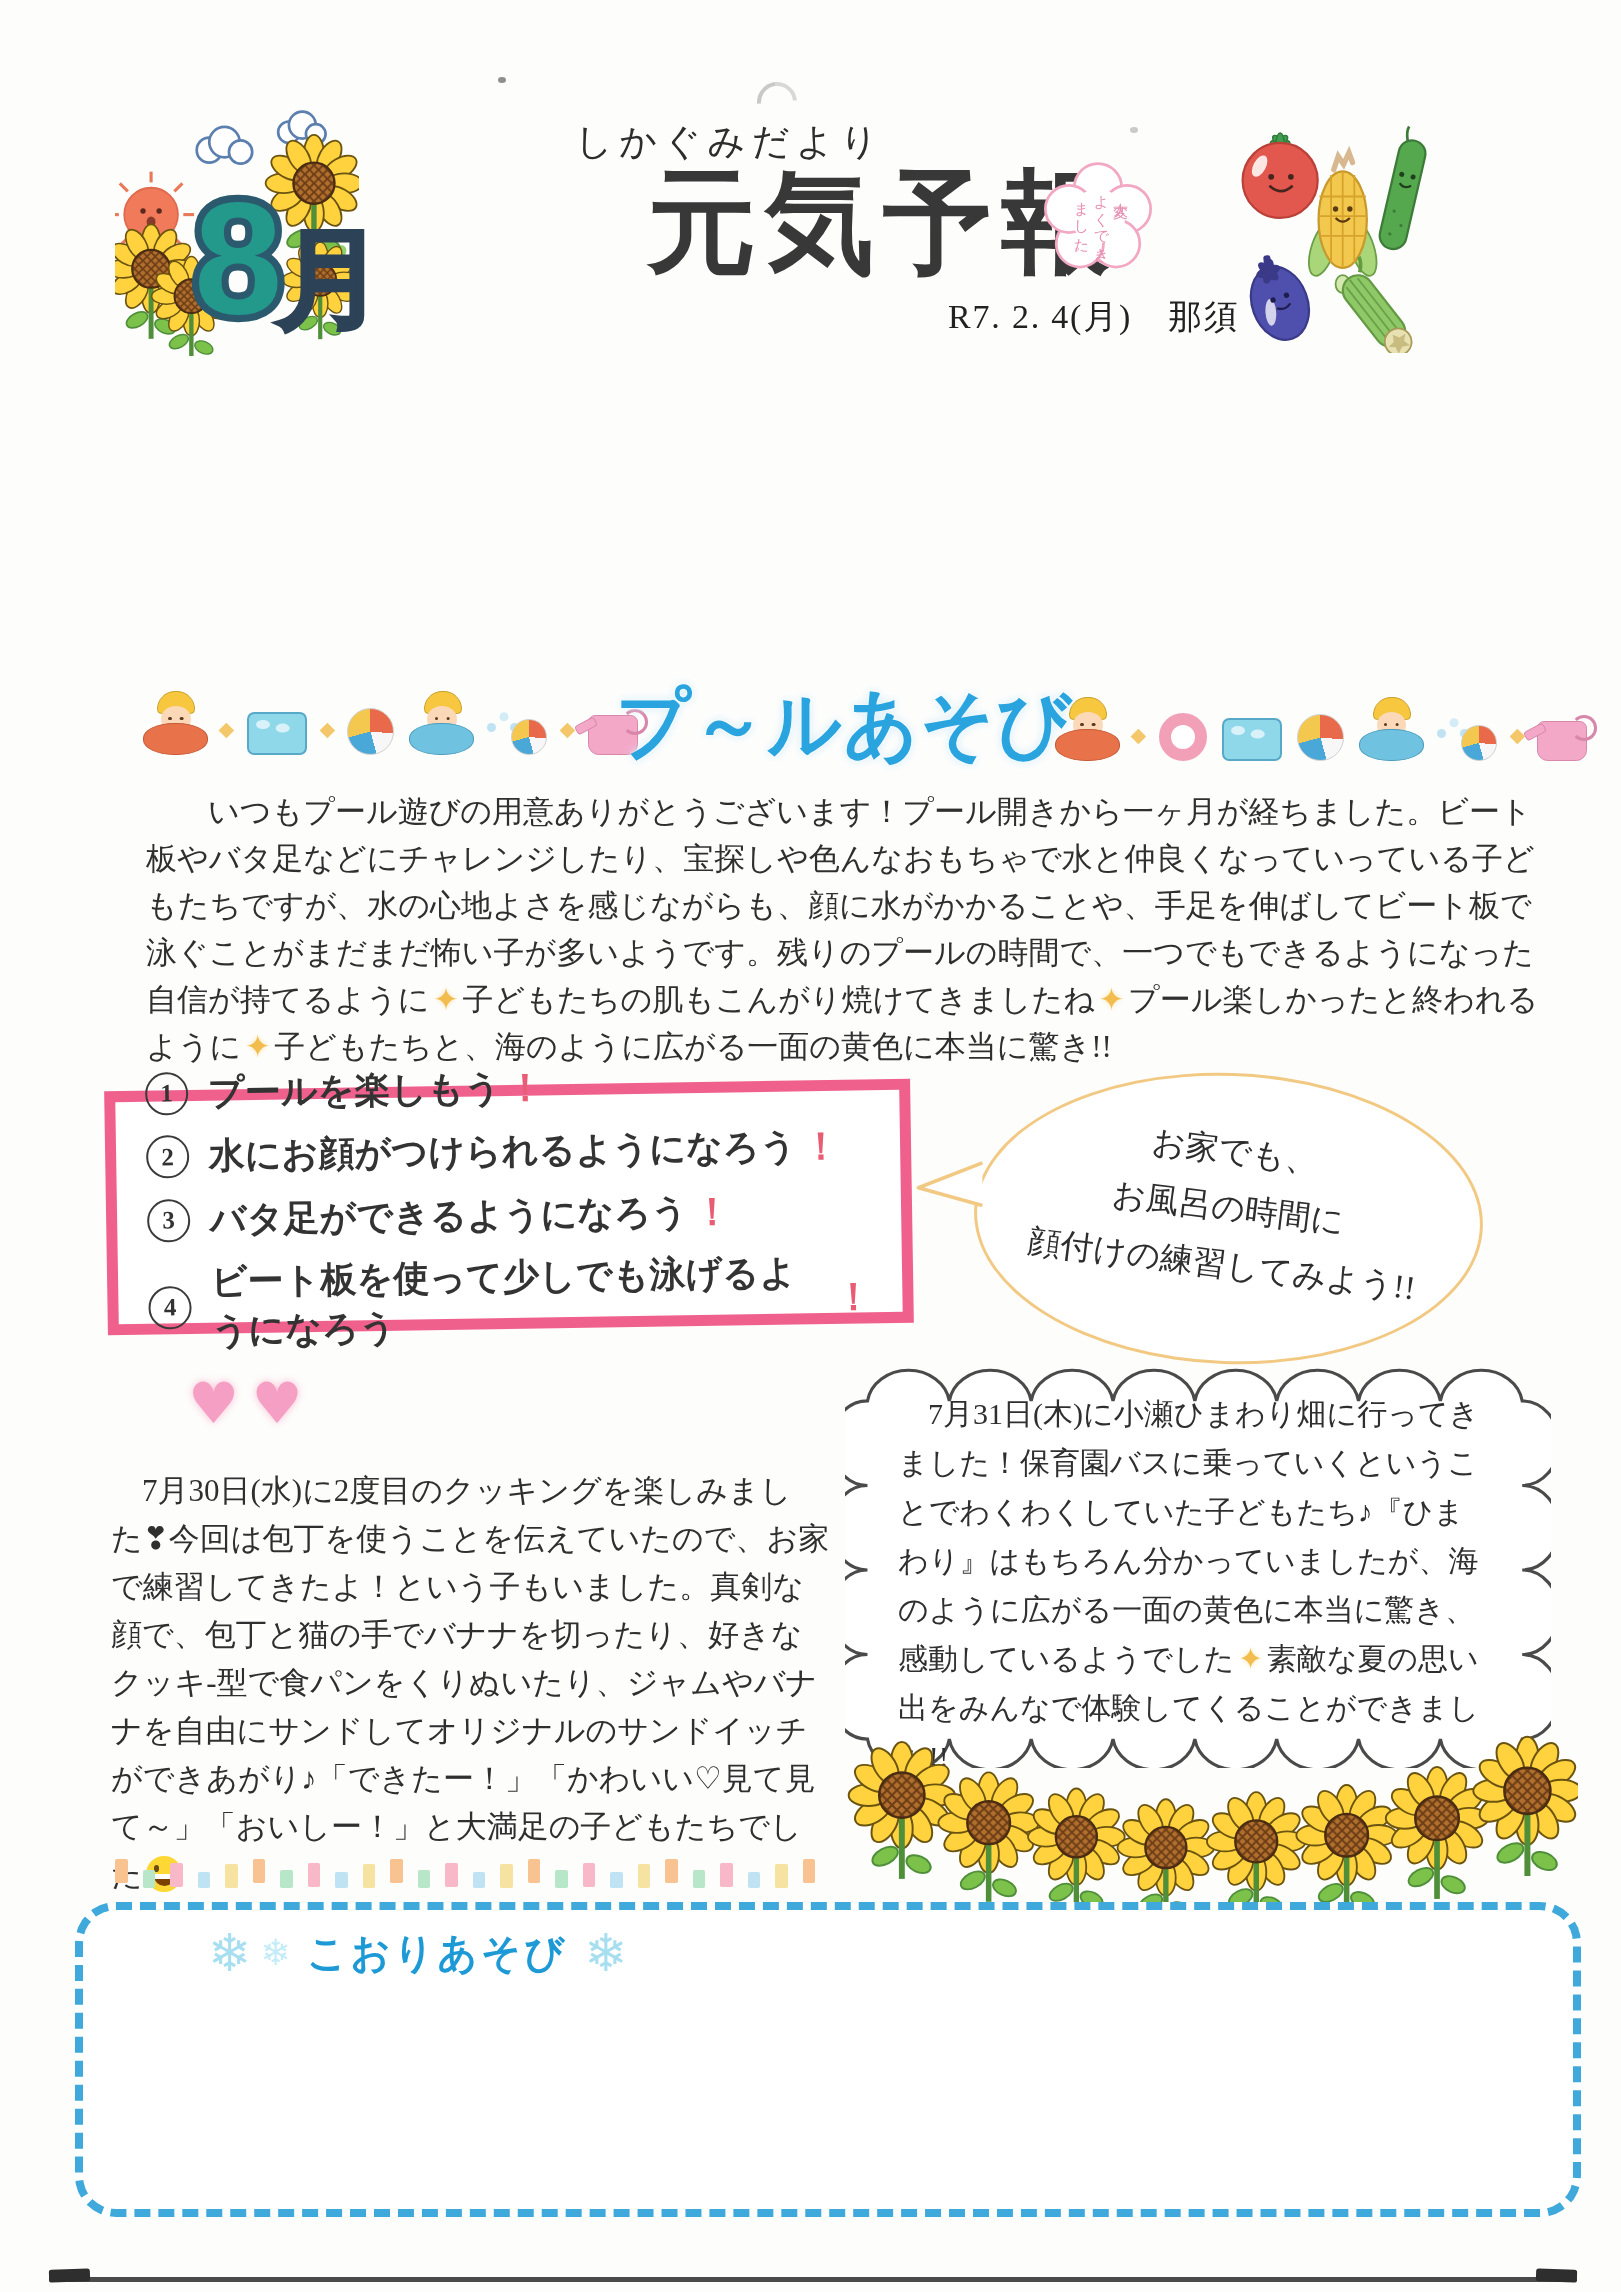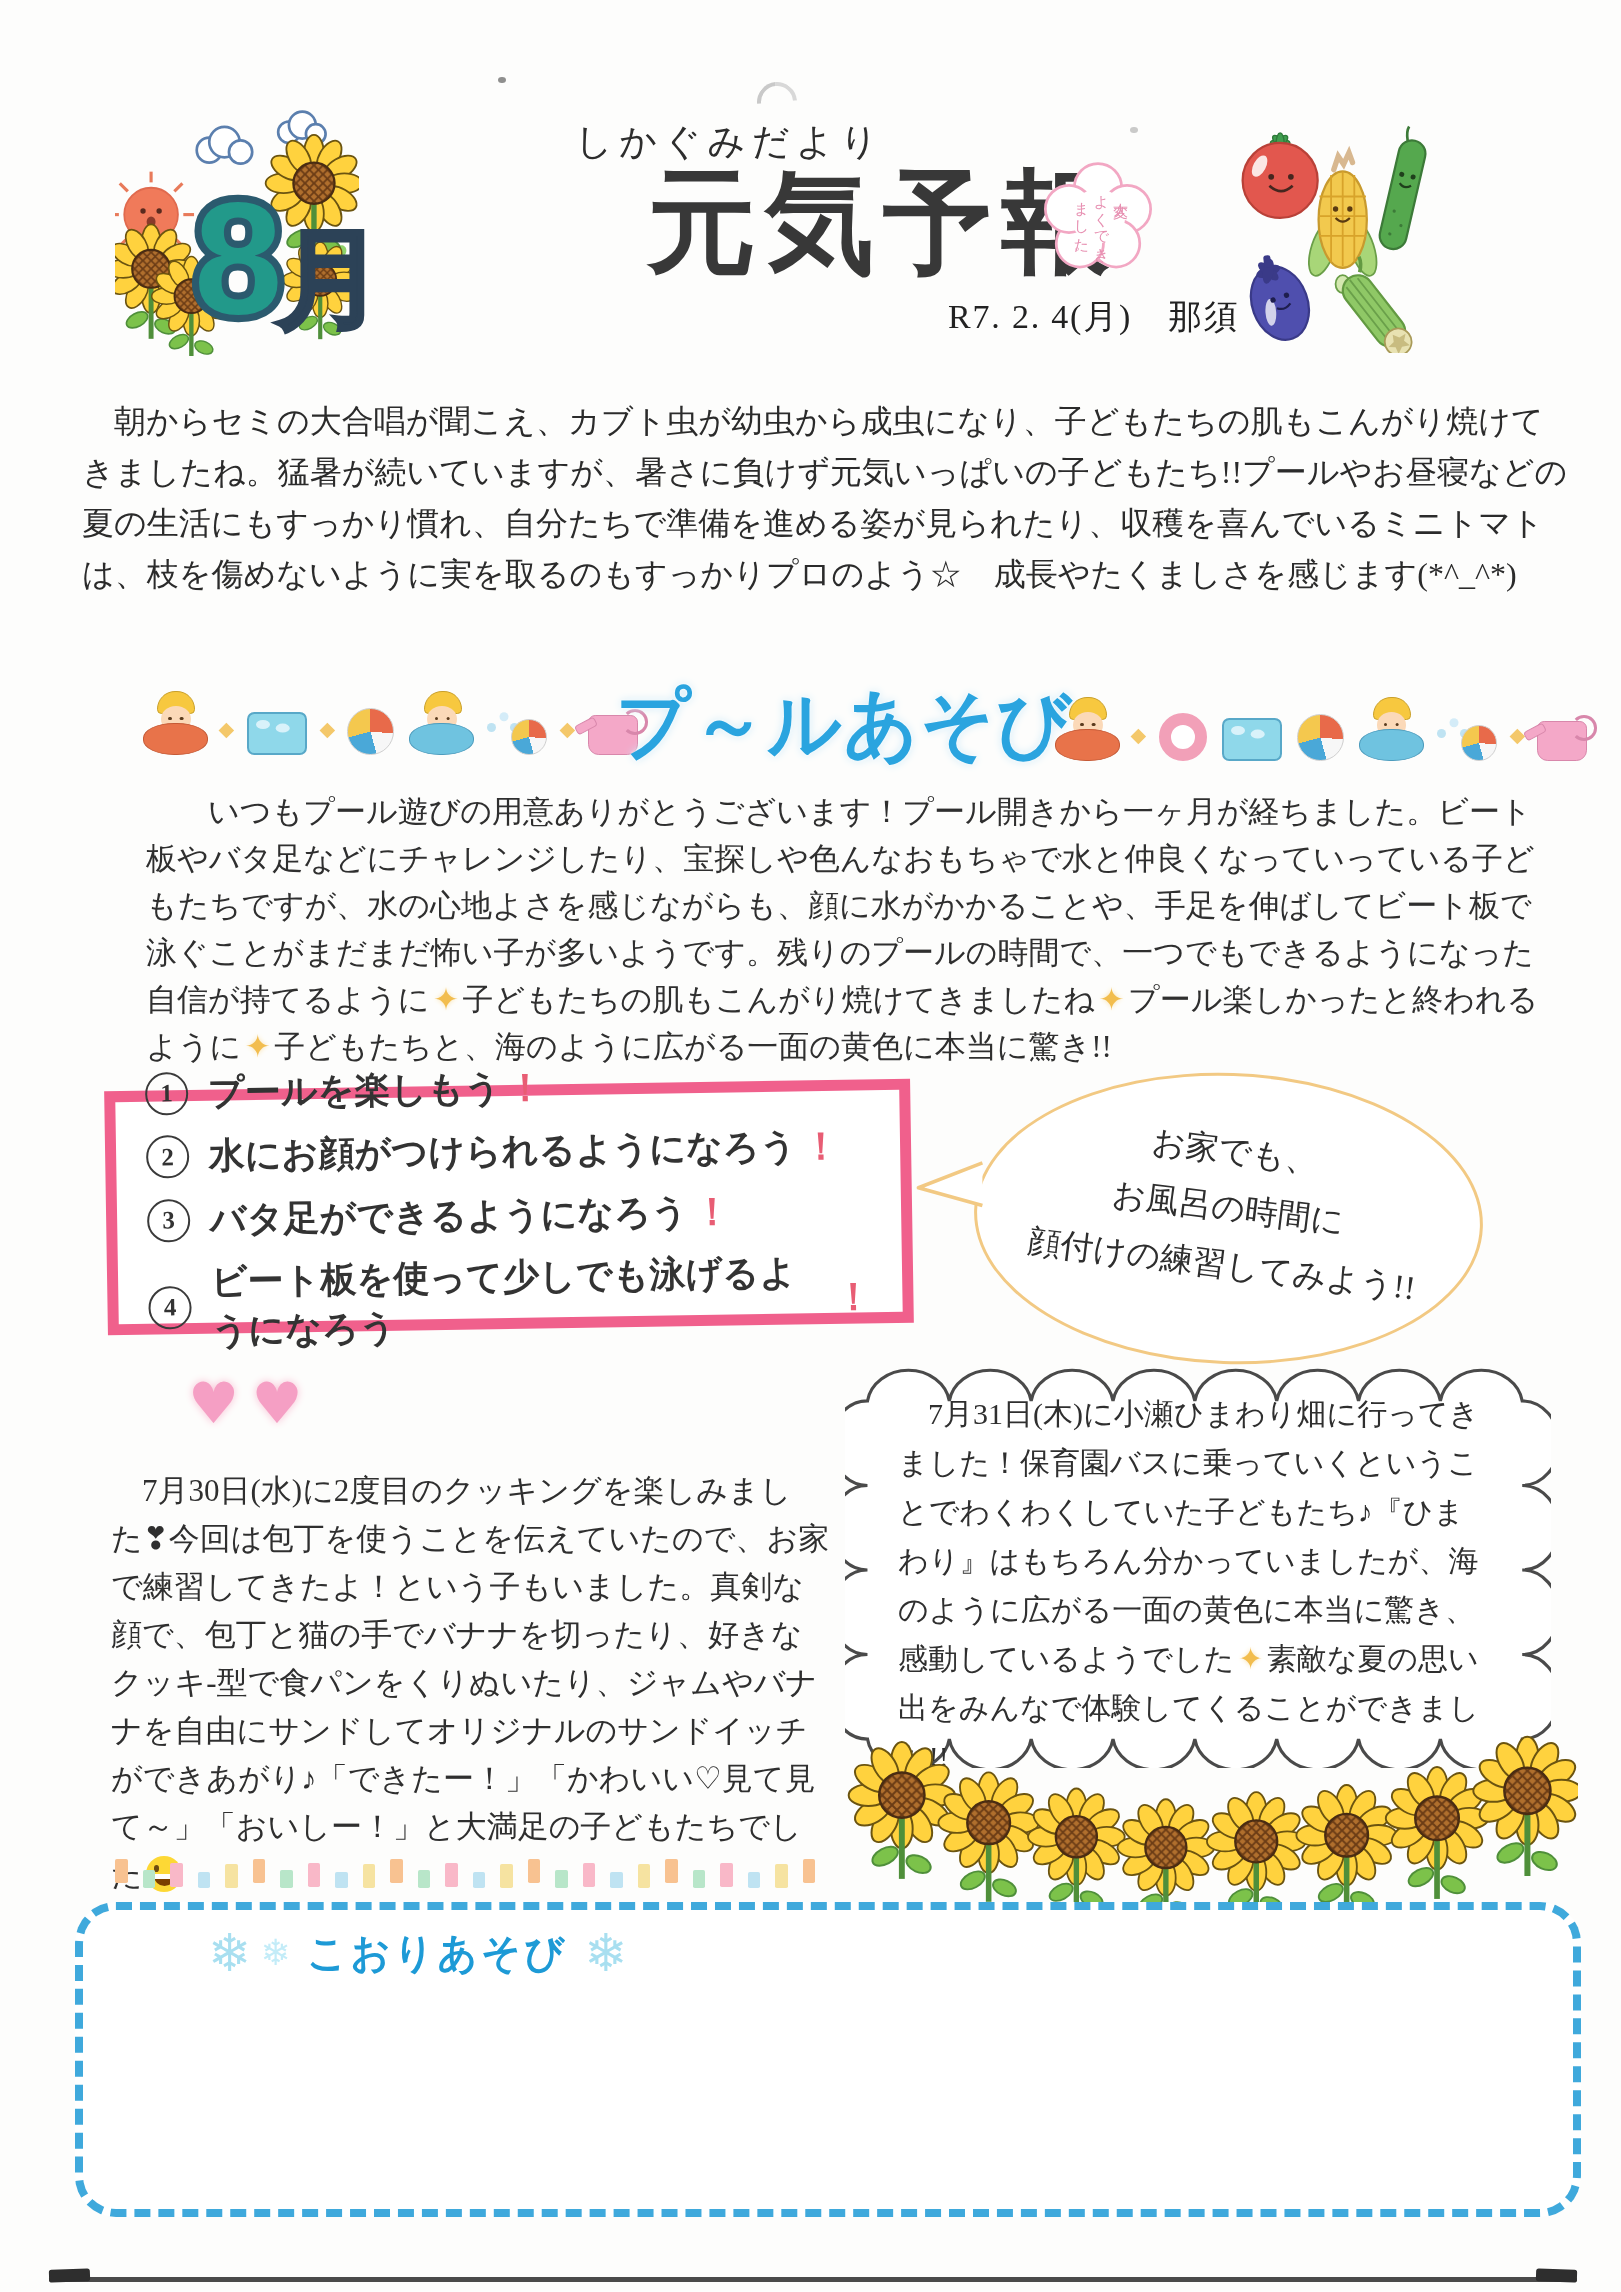--- a/index.html
+++ b/index.html
@@ -275,21 +275,20 @@
     <g transform="translate(160,228) rotate(-38)">
       <rect x="-17" y="-46" width="34" height="92" rx="17" fill="#8fc866" stroke="#639a42" stroke-width="2.5"></rect>
       <path d="M-8 -40 V38 M0 -44 V42 M8 -40 V38" stroke="#6aa04a" stroke-width="2" fill="none"></path>
       <path d="M14 -44 q8 -6 10 -14" stroke="#639a42" stroke-width="4" fill="none"></path>
       <circle cx="0" cy="44" r="15" fill="#e8e2b2" stroke="#a89a58" stroke-width="2"></circle>
       <path d="M0 34 L4 41 L12 42 L6 47 L8 55 L0 51 L-8 55 L-6 47 L-12 42 L-4 41 Z" fill="#c8bc80"></path>
     </g>
   </svg>
 
   <div class="intro">
-    <p><span>朝からセミの大合唱が聞こえ、カブト虫が幼虫から成虫になり、子どもたちの肌もこんがり焼けてきましたね。猛暑が続いていますが、暑さに負けず元気いっぱいの子どもたち!!プールやお昼寝などの夏の生活にもすっかり慣れ、自分たちで準備を進める姿が見られたり、収穫を喜んでいるミニトマトは、枝を傷めないように実を取るのもすっかりプロのよう☆　成長やたくましさを感じます(*^_^*)</span></p>
   </div>
 
   <div class="deco-row left">
     <div class="kid">
         <div class="cap"></div>
         <div class="face"></div>
         <div class="ring"></div>
       </div>
     <span class="diamond"></span>
     <div class="toybox"></div>

